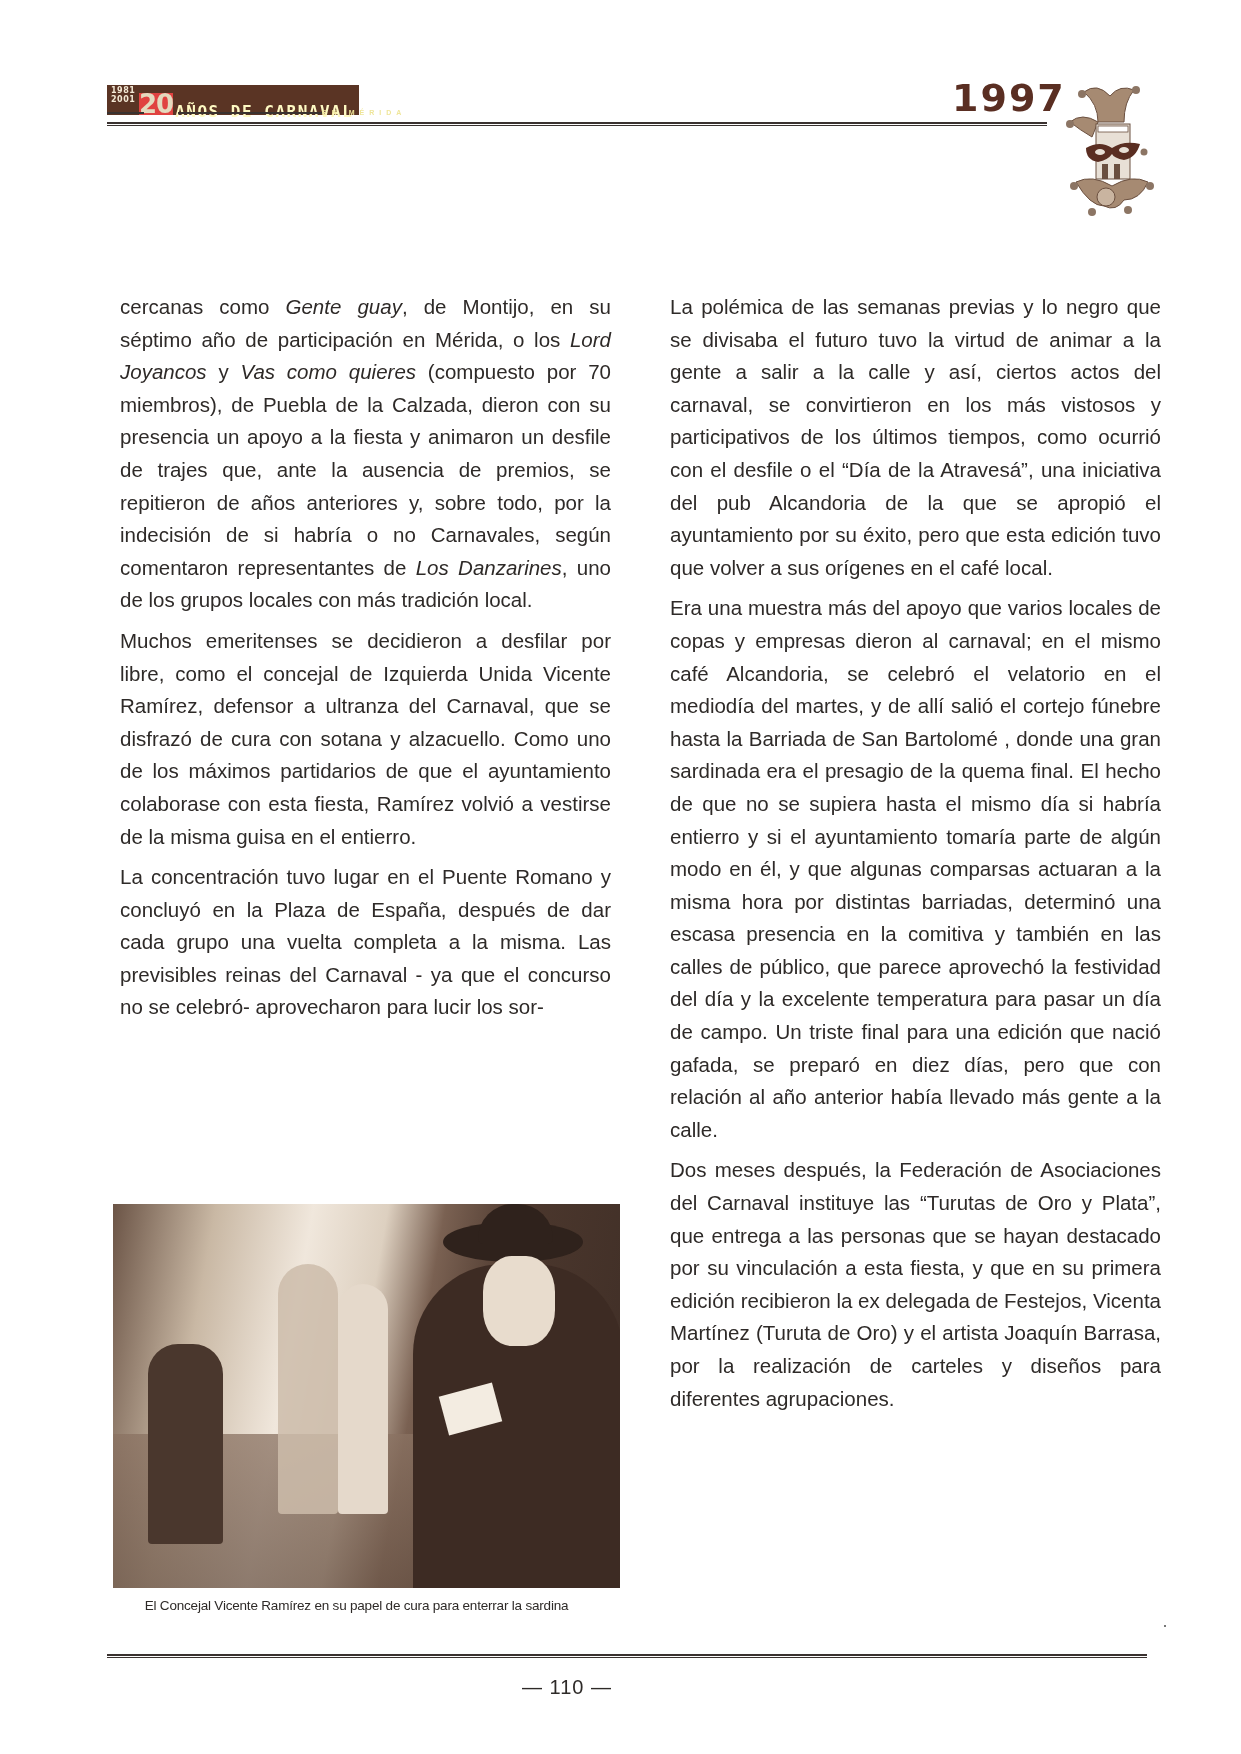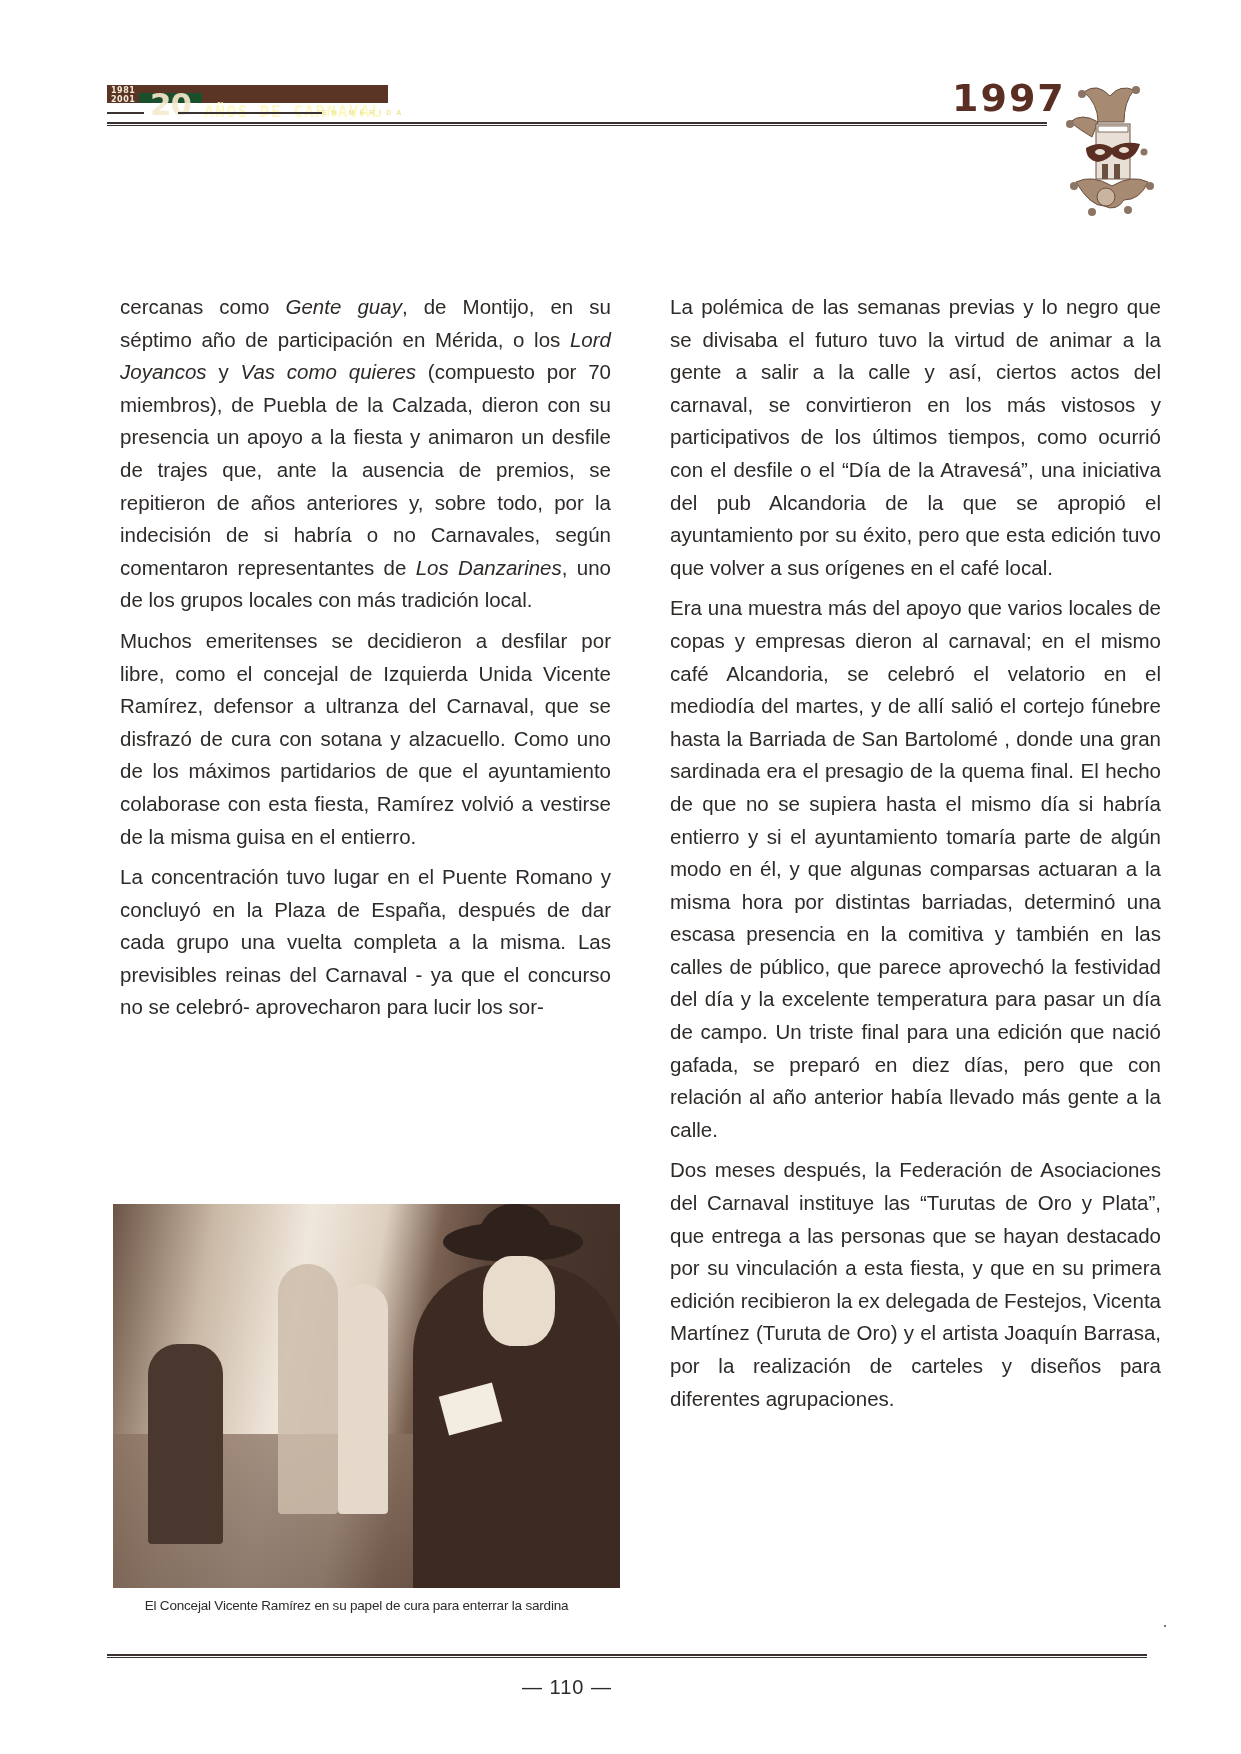--- a/index.html
+++ b/index.html
@@ -1,23 +1,23 @@
 <!DOCTYPE html>
 <html><head>
 <meta charset="utf-8">
 <style>
   html, body { margin:0; padding:0; }
   body {
     width:1241px; height:1754px; background:#ffffff; position:relative; overflow:hidden;
     font-family:"Liberation Sans", "DejaVu Sans", sans-serif; color:#2b2624;
   }
   
-  .header-logo { position:absolute; left:107px; top:85px; height:18px; display:flex; align-items:stretch; background:#5a3424; }
+  .header-logo { position:absolute; left:107px; top:85px; height:30px; display:flex; align-items:stretch; background:#5a3424; }
   .logo-years { width:28px; color:#f4ead6; font-size:8px; font-weight:bold; line-height:8.5px; padding:2px 0 0 4px; letter-spacing:0.5px; font-family:"DejaVu Sans", sans-serif;}
-  .logo-num { color:#f3eccf; font-size:31px; font-weight:bold; line-height:22px; margin-top:8px; letter-spacing:-1px; font-family:"DejaVu Sans", sans-serif; background:#14532d; padding:0 11px; opacity:0.9;}
+  .logo-num { color:#f3eccf; font-size:26px; font-weight:bold; line-height:22px; margin-top:8px; letter-spacing:-1px; font-family:"DejaVu Sans", sans-serif; background:#ef4444; padding:0 0; opacity:0.9;}
   .logo-title { color:#fef9c3; font-size:16px; font-weight:bold; letter-spacing:1.5px; line-height:22px; padding:16px 6px 0 2px; font-family:"DejaVu Sans Mono", monospace;}
   .logo-sub { position:absolute; left:322px; top:109px; font-size:7px; letter-spacing:5px; color:#efe69a; font-weight:bold; }
   .hline-short1 { position:absolute; left:107px; top:112px; width:37px; height:2px; background:#3a3230; }
   .hline-short2 { position:absolute; left:178px; top:112px; width:144px; height:2px; background:#3a3230; }
   .hline-double { position:absolute; left:107px; top:122px; width:940px; height:1px; border-top:2px solid #3a3230; border-bottom:1px solid #3a3230; padding-bottom:0; }
   .year { position:absolute; left:952px; top:76px; font-size:38px; font-weight:bold; color:#5a2e22; letter-spacing:2px; font-family:"DejaVu Sans", sans-serif;text-align:center; }
   .jester { position:absolute; left:1062px; top:82px; width:100px; height:150px; }
 
   
   .col { position:absolute; top:283px; width:507px; font-size:20.5px; line-height:32.6px; text-align:justify; color:#2e2a28; }

